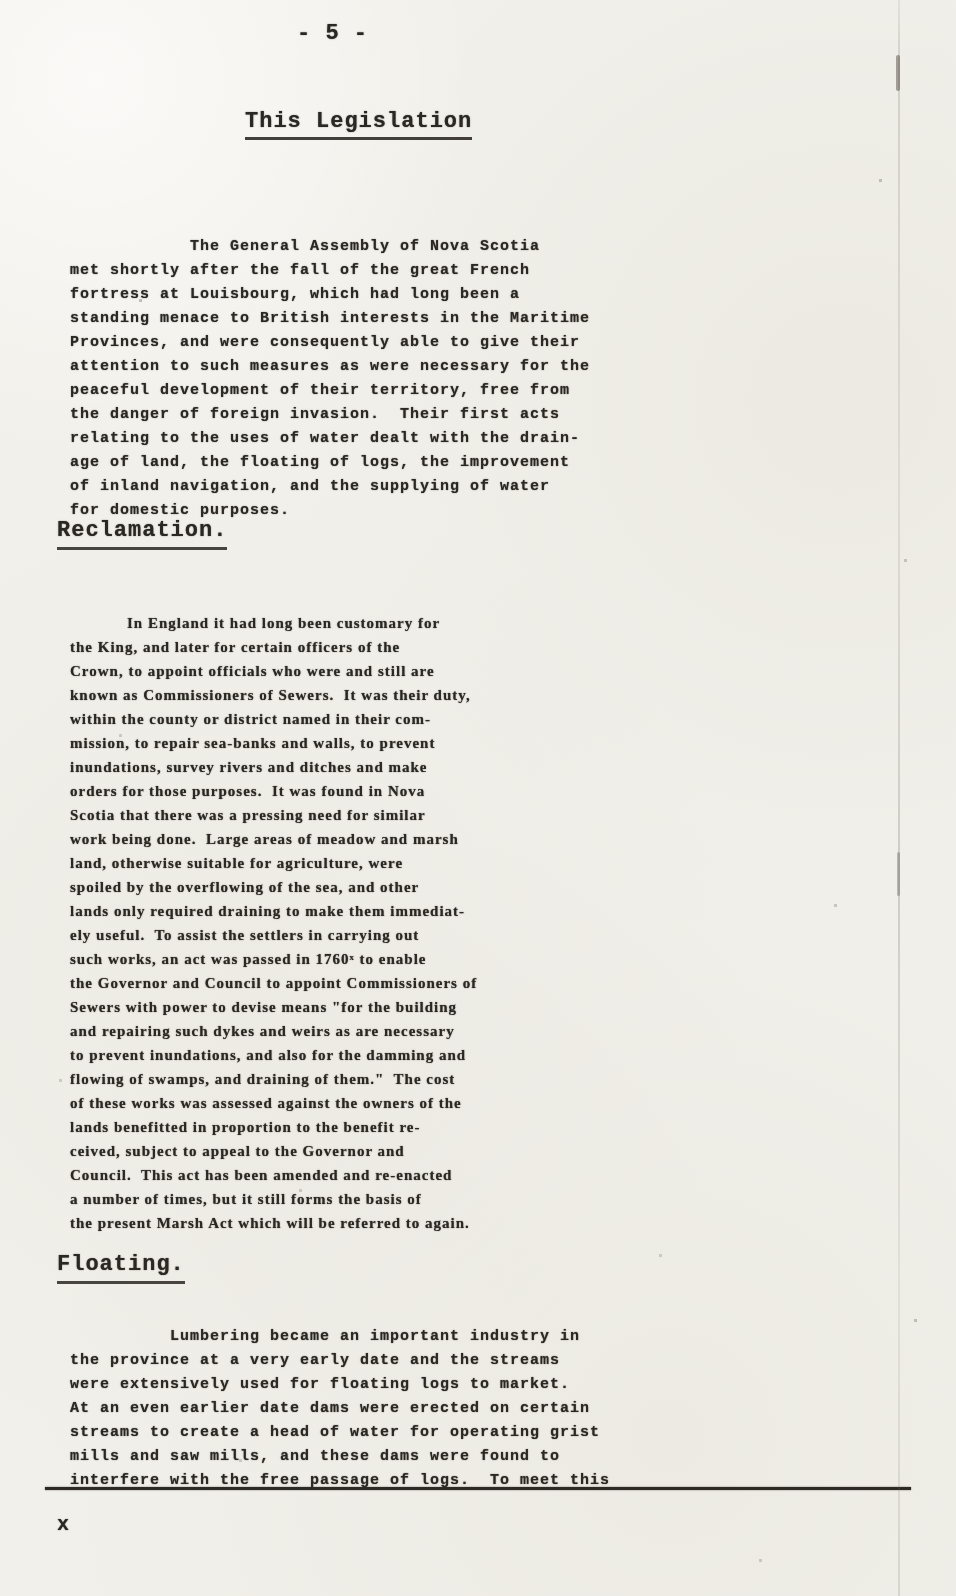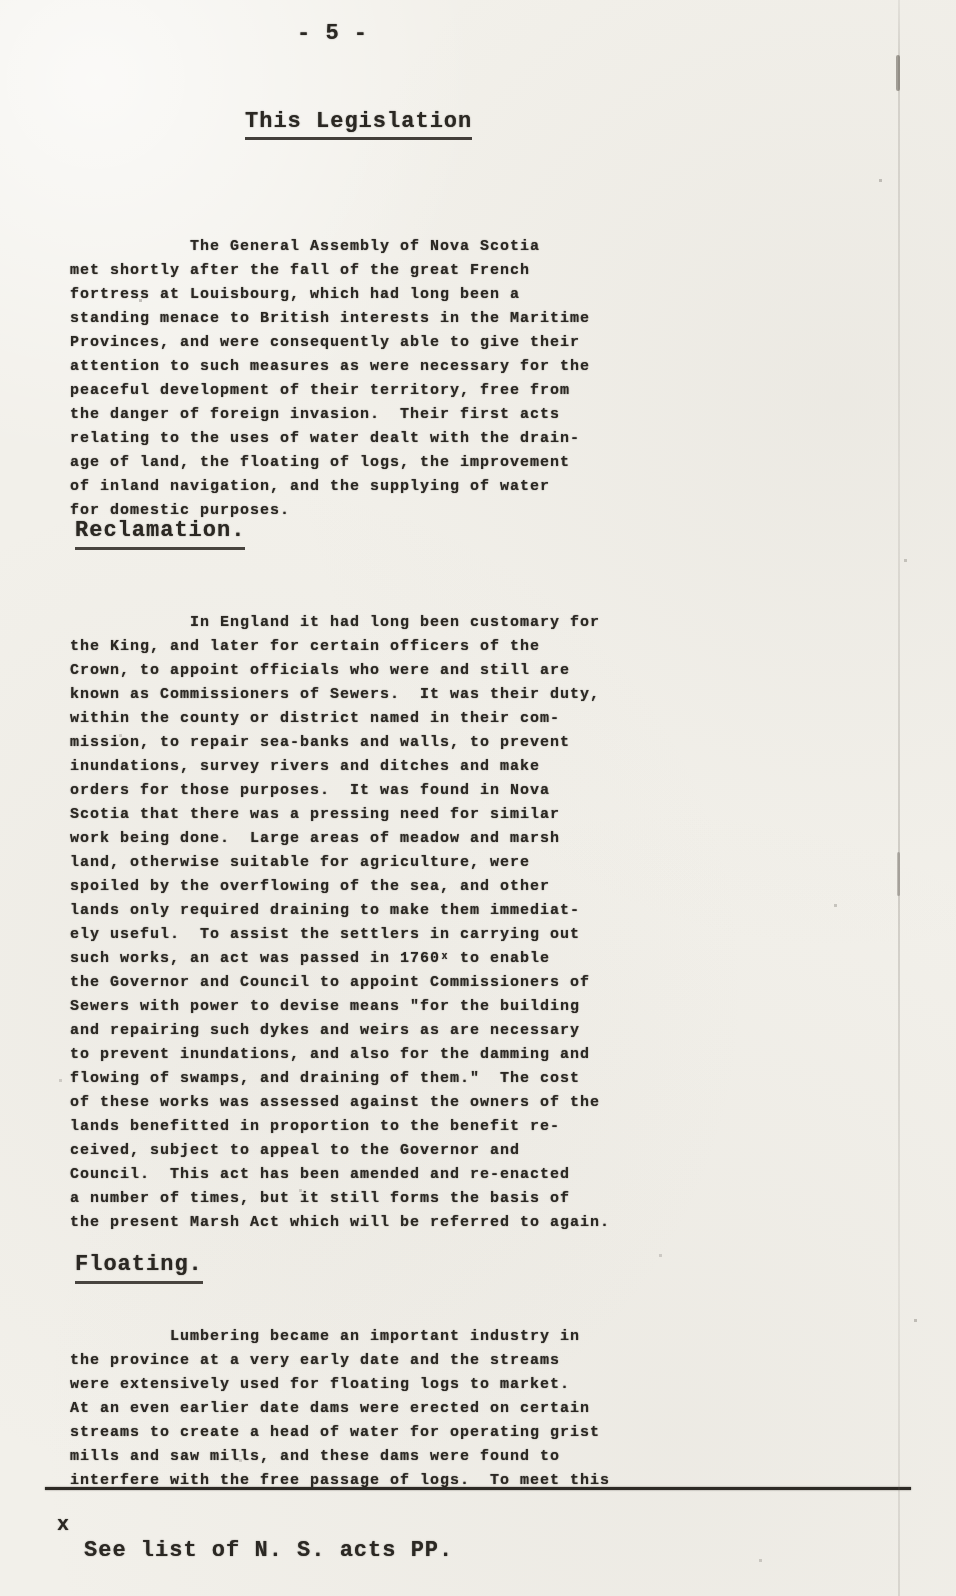--- a/index.html
+++ b/index.html
@@ -33,31 +33,30 @@
   .doc-title{
     left:245px;top:109px;
     font-size:22px;letter-spacing:1px;
     border-bottom:3px solid rgba(42,38,33,.88);
     padding-bottom:3px;
   }
   .sec-heading{
     font-size:22px;letter-spacing:1px;
     border-bottom:3px solid rgba(42,38,33,.85);
     padding-bottom:4px;
-    margin-left:18px;
   }
   .para{
     left:70px;
     font-size:15px;letter-spacing:1px;
     line-height:24px;
     white-space:pre;
     margin-top:48px;
   }
   .heading-reclamation{left:57px;top:518px;}
-  .para-reclamation{top:563px;}
+  .para-reclamation{top:563px;font-family:Liberation Serif, serif;}
   .para-intro{top:187px;}
   .heading-floating{left:57px;top:1252px;}
   .para-floating{top:1277px;}
   .footnote-rule{
     left:45px;top:1487px;width:866px;height:3px;
     background:#2d2a25;
     box-shadow:0 0 1.5px rgba(45,42,37,.8);
   }
   .footnote-marker{
     left:57px;top:1513px;
@@ -164,20 +163,19 @@
 were extensively used for floating logs to market.
 At an even earlier date dams were erected on certain
 streams to create a head of water for operating grist
 mills and saw mills, and these dams were found to
 interfere with the free passage of logs.  To meet this</div>
 
   <div class="pos footnote-rule"></div>
 
   <div class="pos footnote-marker ink">x</div>
 
-  <div class="pos footnote-text ink">See list of N. S. acts PP.</div>
 
   <div class="pos crease"></div>
   <div class="pos crease-dash-top"></div>
   <div class="pos crease-dash-mid"></div>
   <div class="pos specks"></div>
 
 </div>
 
 </body></html>

